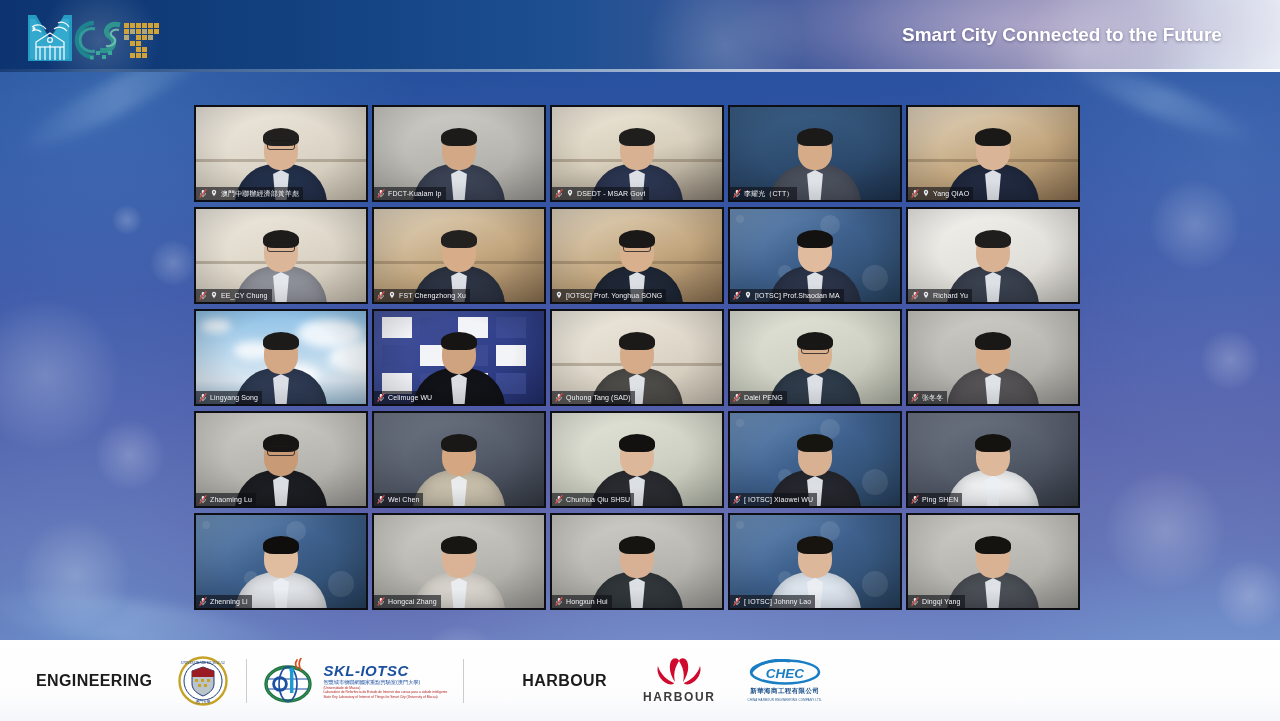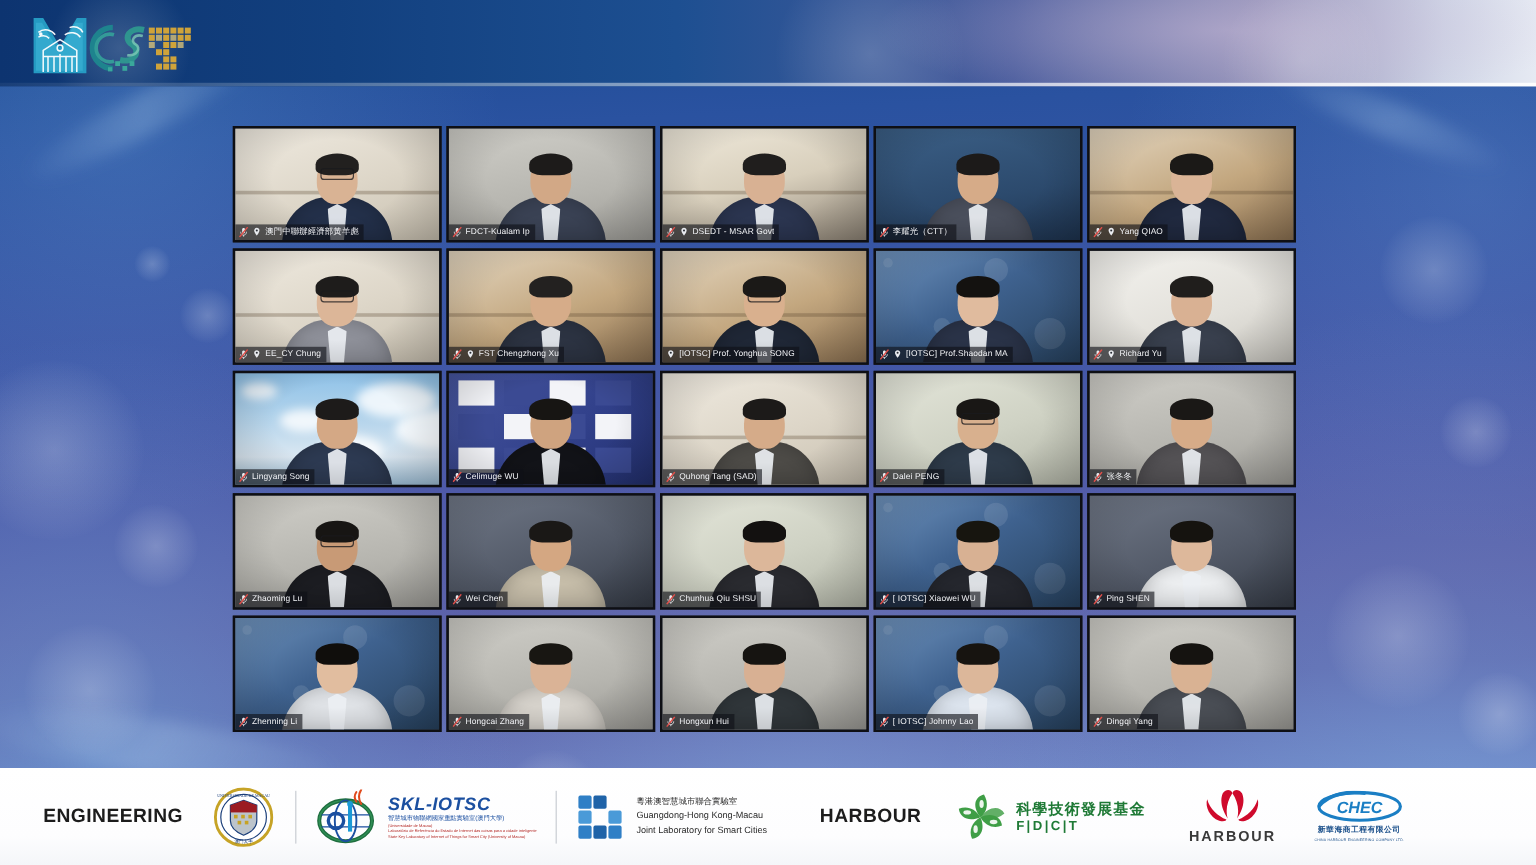--- a/index.html
+++ b/index.html
@@ -195,20 +195,21 @@
         <rect x="118" y="44" width="5" height="5"></rect>
       </g>
       <g fill="#e2c878" opacity="0.75">
         <rect x="118" y="20" width="5" height="5"></rect>
           <rect x="106" y="20" width="5" height="5"></rect>
         <rect x="124" y="26" width="5" height="5"></rect>
           <rect x="100" y="26" width="5" height="5"></rect>
       </g>
     </svg>
 
+    <div class="hdr-sub">Smart City Connected to the Future</div>
   </div>
 
   <div class="grid" id="grid">
       <div class="tile" style="left: 0px; top: 0px;">
         <div class="feed" style="background: linear-gradient(160deg, rgb(239, 234, 224) 0%, rgb(221, 214, 200) 55%, rgb(200, 192, 176) 100%);">
           <div style="position: absolute; left: 0px; right: 0px; top: 52px; height: 3px; background: rgba(90, 70, 45, 0.3);"></div>
           <div class="person" style="width: 174px; height: 78px;">
             <div class="body" style="bottom: 0px; width: 92px; height: 40px; background: rgb(35, 48, 74); box-shadow: rgba(0, 0, 0, 0.22) 0px 0px 14px inset;"></div>
             <div class="shirt" style="bottom: 0px; width: 44px; height: 34px; background: rgb(236, 239, 243); opacity: 0.92;"></div>
             <div class="head" style="bottom: 34px; width: 34px; height: 40px; background: rgb(217, 179, 148);"></div>
@@ -822,63 +823,24 @@
         <div class="skl-title">SKL-IOTSC</div>
         <div class="skl-cn">智慧城市物聯網國家重點實驗室(澳門大學)</div>
         <div class="skl-red">(Universidade de Macau)</div>
         <div class="skl-red">Laboratório de Referência do Estado de Internet das coisas para a cidade inteligente</div>
         <div class="skl-red">State Key Laboratory of Internet of Things for Smart City (University of Macau)</div>
       </div>
     </div>
 
     <div class="vdiv" style="margin:0 14px 0 16px;"></div>
 
-    <div style="display:flex;align-items:center;gap:8px;">
-      <svg width="44" height="44" viewBox="0 0 44 44">
-        <g fill="#2f7fc6">
-          <rect x="4" y="4" width="11" height="11" rx="1.5"></rect>
-          <rect x="16.5" y="4" width="11" height="11" rx="1.5" fill="#1f63a8"></rect>
-          <rect x="4" y="16.5" width="11" height="11" rx="1.5" fill="#4a9ad8"></rect>
-          <rect x="4" y="29" width="11" height="11" rx="1.5" fill="#2f7fc6"></rect>
-          <rect x="16.5" y="29" width="11" height="11" rx="1.5" fill="#1f63a8"></rect>
-          <rect x="29" y="16.5" width="11" height="11" rx="1.5" fill="#4a9ad8"></rect>
-          <rect x="29" y="29" width="11" height="11" rx="1.5" fill="#2f7fc6"></rect>
-        </g>
-      </svg>
-      <div>
-        <div class="gl-cn">粵港澳智慧城市聯合實驗室</div>
-        <div class="gl-en">Guangdong-Hong Kong-Macau</div>
-        <div class="gl-en">Joint Laboratory for Smart Cities</div>
-      </div>
-    </div>
 
     <div style="width:44px"></div>
     <div class="foot-label">HARBOUR</div>
 
-    <div style="display:flex;align-items:center;gap:7px;margin-left:26px;">
-      <svg width="46" height="46" viewBox="0 0 46 46">
-        <g fill="#3f9e46">
-          <path d="M23 23 C16 14, 18 6, 26 4 C30 11, 29 18, 23 23 Z"></path>
-          <path d="M23 23 C32 19, 40 22, 41 30 C34 33, 27 30, 23 23 Z"></path>
-          <path d="M23 23 C27 32, 24 40, 16 41 C13 34, 16 27, 23 23 Z"></path>
-          <path d="M23 23 C14 27, 6 24, 5 16 C12 13, 19 16, 23 23 Z"></path>
-          <path d="M23 23 C30 14, 39 13, 43 20 C37 25, 29 26, 23 23 Z" opacity=".82"></path>
-        </g>
-        <g fill="#ffffff" opacity=".9">
-          <ellipse cx="24" cy="12" rx="1.8" ry="3.4"></ellipse>
-          <ellipse cx="34" cy="27" rx="3.2" ry="1.8"></ellipse>
-          <ellipse cx="19" cy="33" rx="1.8" ry="3.2"></ellipse>
-          <ellipse cx="12" cy="19" rx="3.2" ry="1.8"></ellipse>
-        </g>
-      </svg>
-      <div>
-        <div class="fdct-cn">科學技術發展基金</div>
-        <div class="fdct-en">F|D|C|T</div>
-      </div>
-    </div>
 
 
     <div style="display:flex;flex-direction:column;align-items:center;gap:2px;margin-left:36px;">
       <svg width="54" height="30" viewBox="0 0 54 30">
         <g fill="#cf0a2c">
           <path d="M27 3 C23 9, 21 16, 23 24 C19 18, 16 10, 19 3 C22 -1, 26 0, 27 3 Z"></path>
           <path d="M27 3 C31 9, 33 16, 31 24 C35 18, 38 10, 35 3 C32 -1, 28 0, 27 3 Z"></path>
           <path d="M22 25 C15 22, 8 16, 6 8 C4 14, 8 23, 16 26 C20 27, 22 26, 22 25 Z"></path>
           <path d="M32 25 C39 22, 46 16, 48 8 C50 14, 46 23, 38 26 C34 27, 32 26, 32 25 Z"></path>
         </g>

